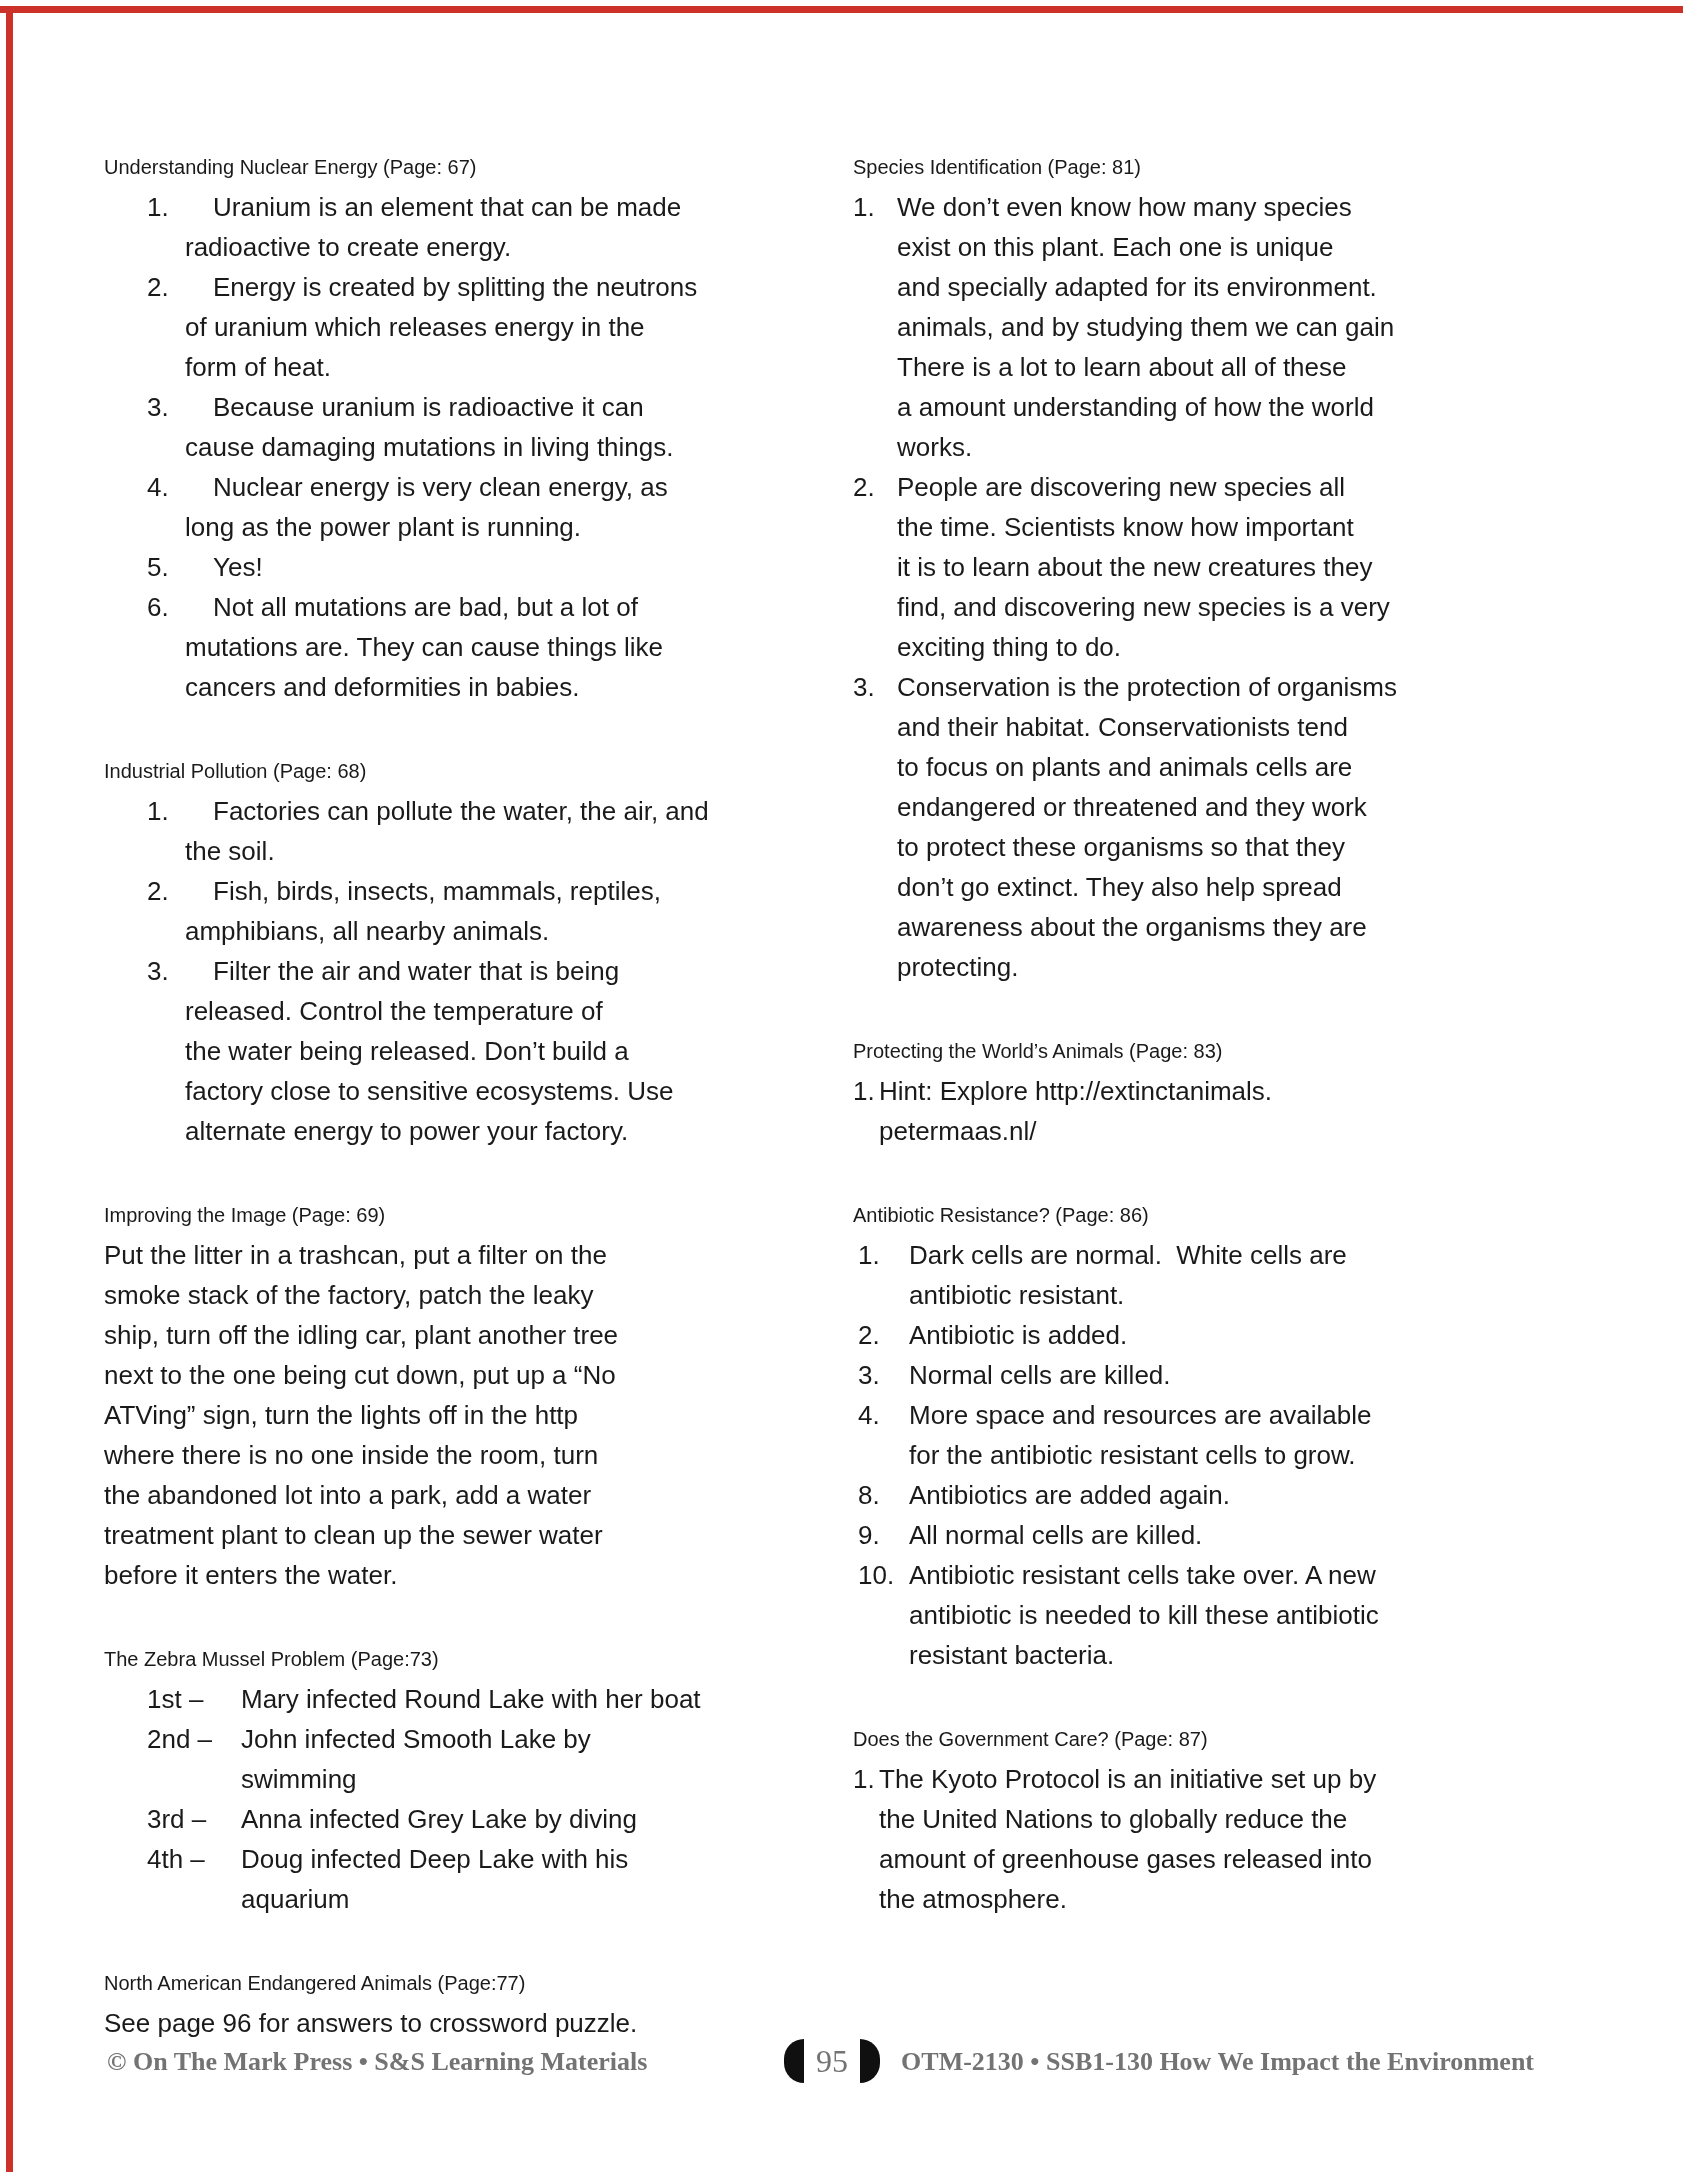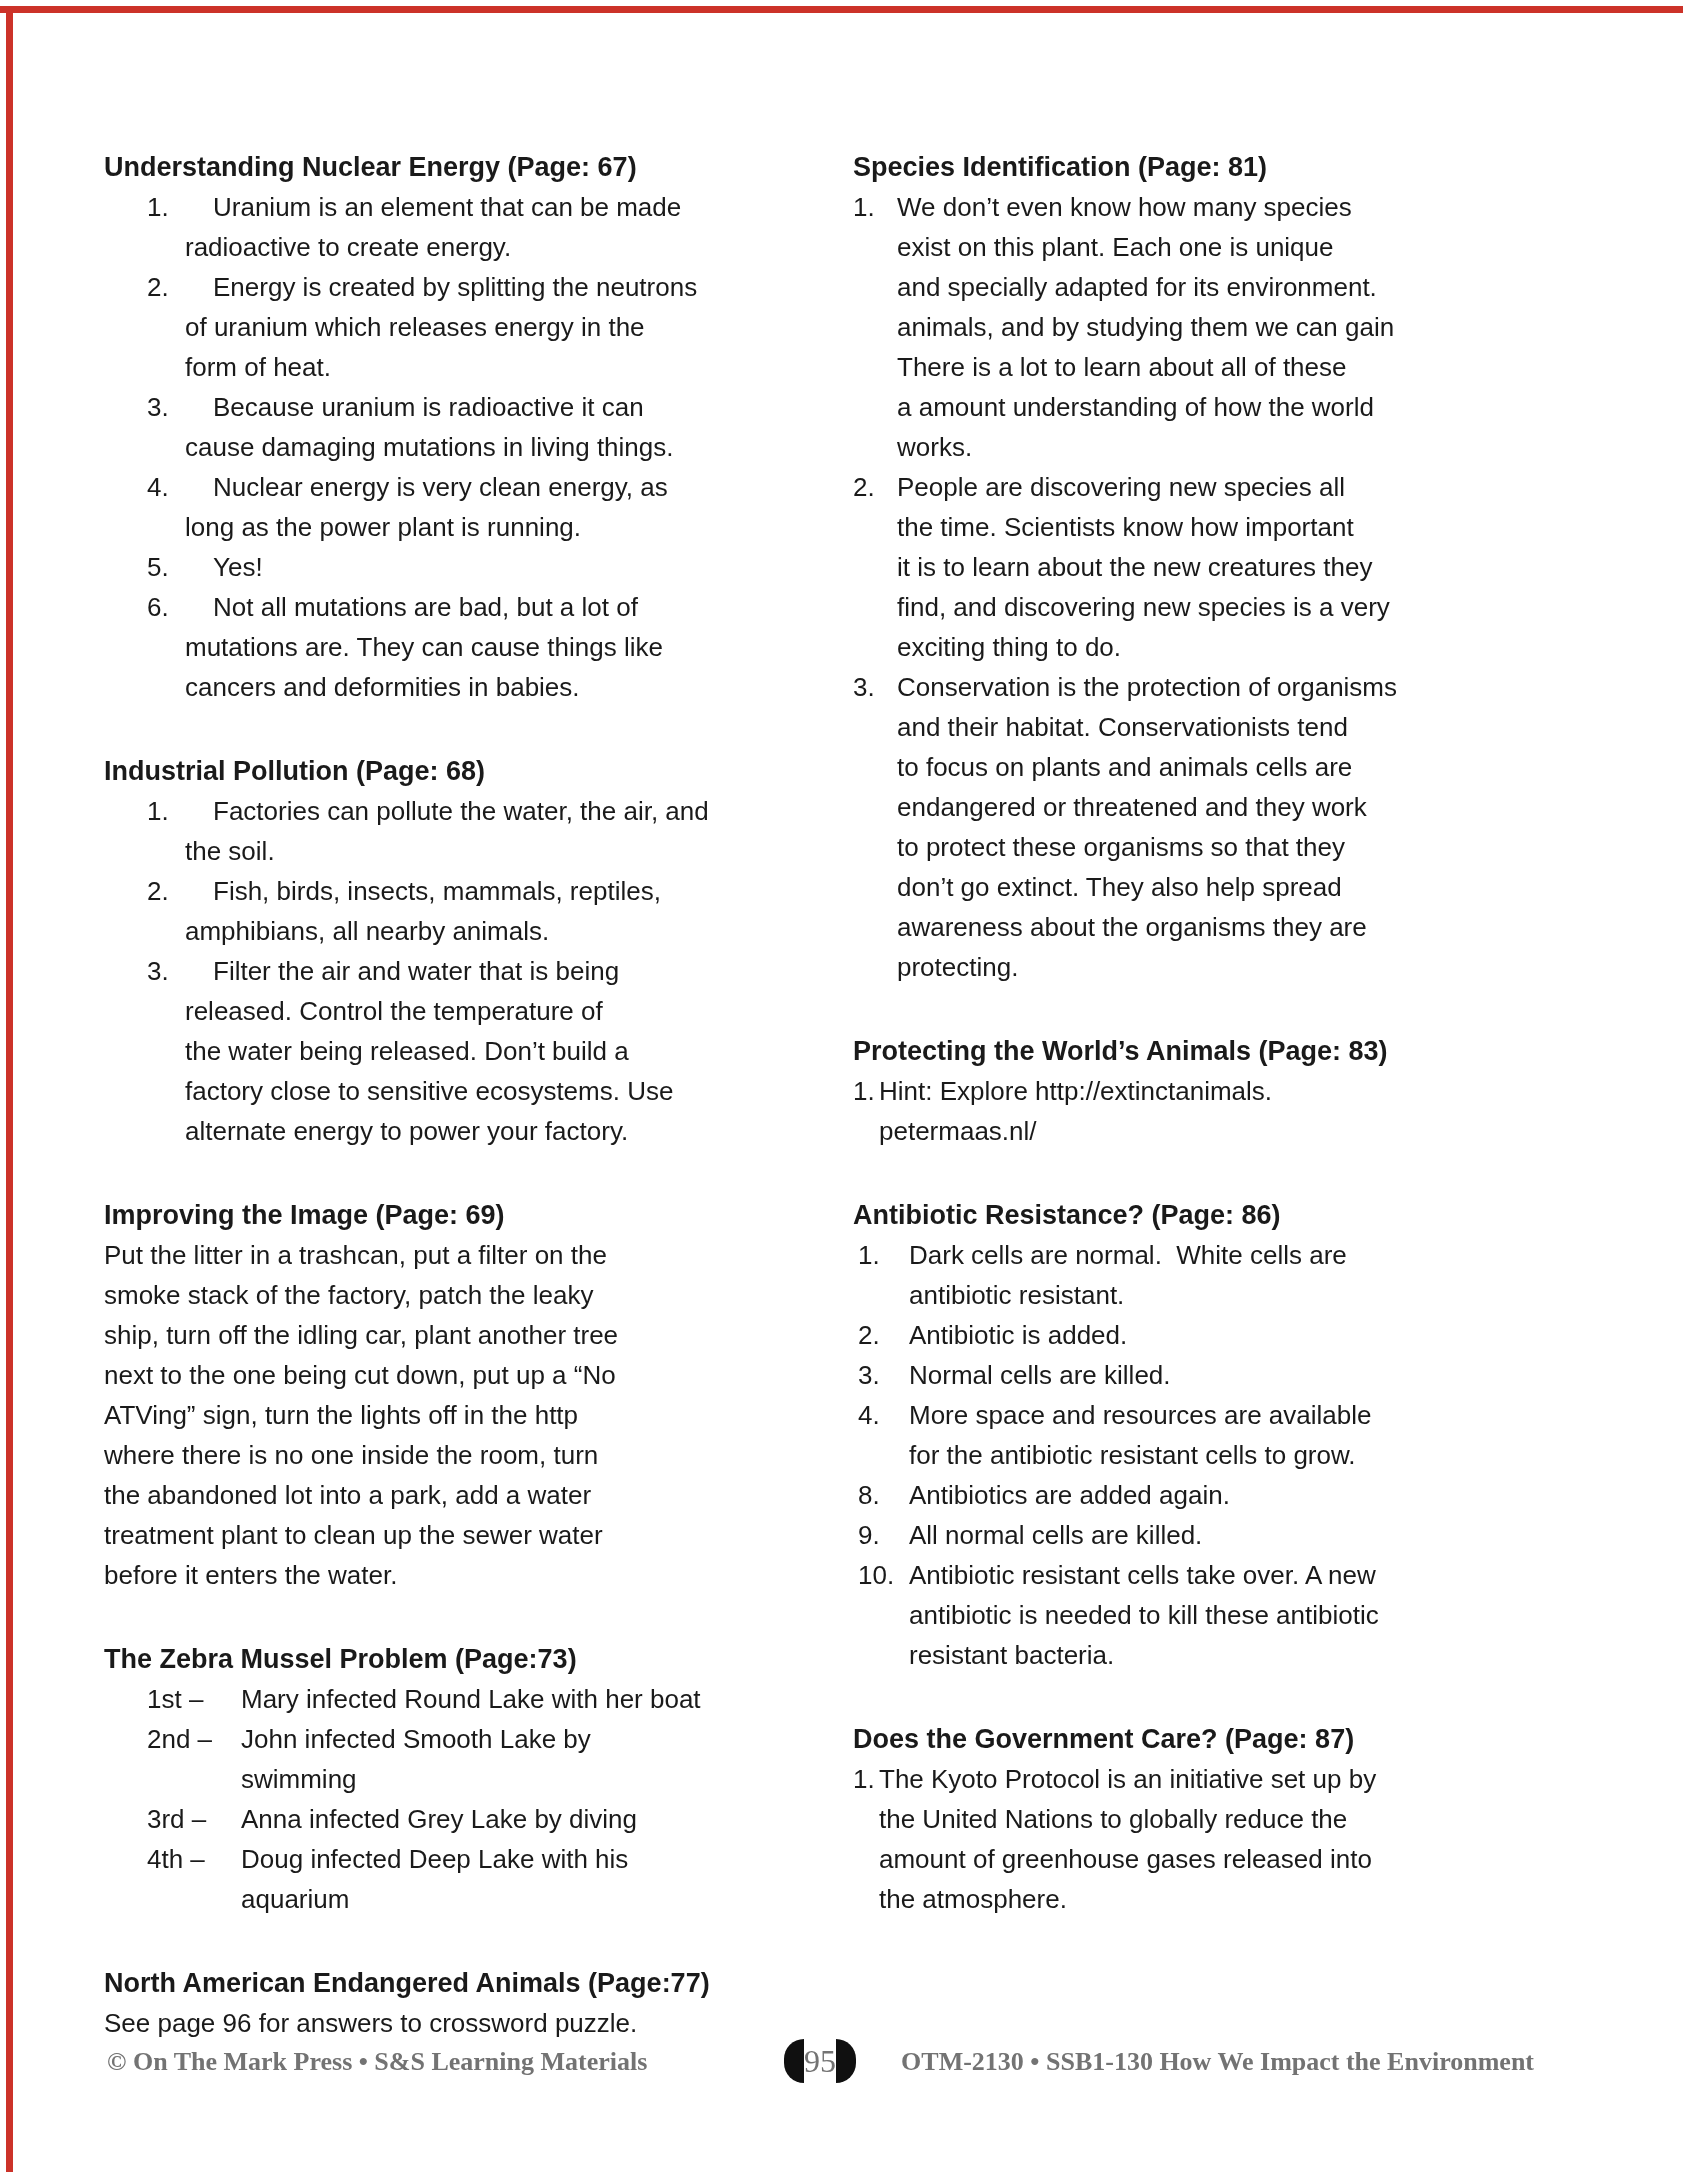--- a/index.html
+++ b/index.html
@@ -9,21 +9,21 @@
     color:#1a1a1a;overflow:hidden;
   }
   .page{position:absolute;inset:0;}
   .border-top{position:absolute;left:0;top:6px;width:1683px;height:7px;}
   .border-left{position:absolute;left:6px;top:6px;width:7px;height:2166px;}
   .col{position:absolute;font-size:26px;line-height:40px;}
   .col-left{left:104px;top:147px;width:644px;}
   .col-right{left:853px;top:147px;width:673px;}
   .section{margin-top:44px;}
   .section:first-child{margin-top:0;}
-  .heading{font-weight:bold;font-size:27px;white-space:pre;}
+  .heading{font-weight:normal;font-size:20px;white-space:pre;}
   .item{position:relative;}
   .line{white-space:pre;}
   .marker{position:absolute;top:0;white-space:pre;}
   
   .col-left .numbered .item{padding-left:81px;}
   .col-left .numbered .marker{left:43px;}
   .col-left .numbered .line.first{text-indent:28px;}
   .col-left .labeled .item{padding-left:137px;}
   .col-left .labeled .marker{left:43px;}
   .col-left .paragraph .item{padding-left:0;}
@@ -33,21 +33,21 @@
   .col-right .tight .item{padding-left:26px;}
   .col-right .tight .marker{left:0;}
   .col-right .wide .item{padding-left:56px;}
   .col-right .wide .marker{left:5px;}
   
   .footer{position:absolute;left:0;top:2037px;width:1683px;height:59px;
     font-family:"Liberation Serif","DejaVu Serif",serif;font-weight:bold;
     font-size:26px;color:#737373;}
   .footer-left{position:absolute;left:107px;top:10px;white-space:pre;}
   .footer-right{position:absolute;right:149px;top:10px;white-space:pre;}
-  .footer-center{position:absolute;left:784px;top:2px;display:flex;align-items:center;}
+  .footer-center{position:absolute;left:784px;top:2px;display:flex;align-items:center;gap:12px;}
   .half-disc{display:inline-block;width:20px;height:44px;background:#101010;}
   .half-disc.left{border-radius:22px 0 0 22px;}
   .half-disc.right{border-radius:0 22px 22px 0;}
   .page-num{font-size:32px;font-weight:normal;line-height:44px;}
 </style>
 </head>
 <body style="color: rgb(26, 26, 26);">
 
 <div class="page">
   <div class="border-top accent-bg" style="background: rgb(204, 50, 41);"></div>

